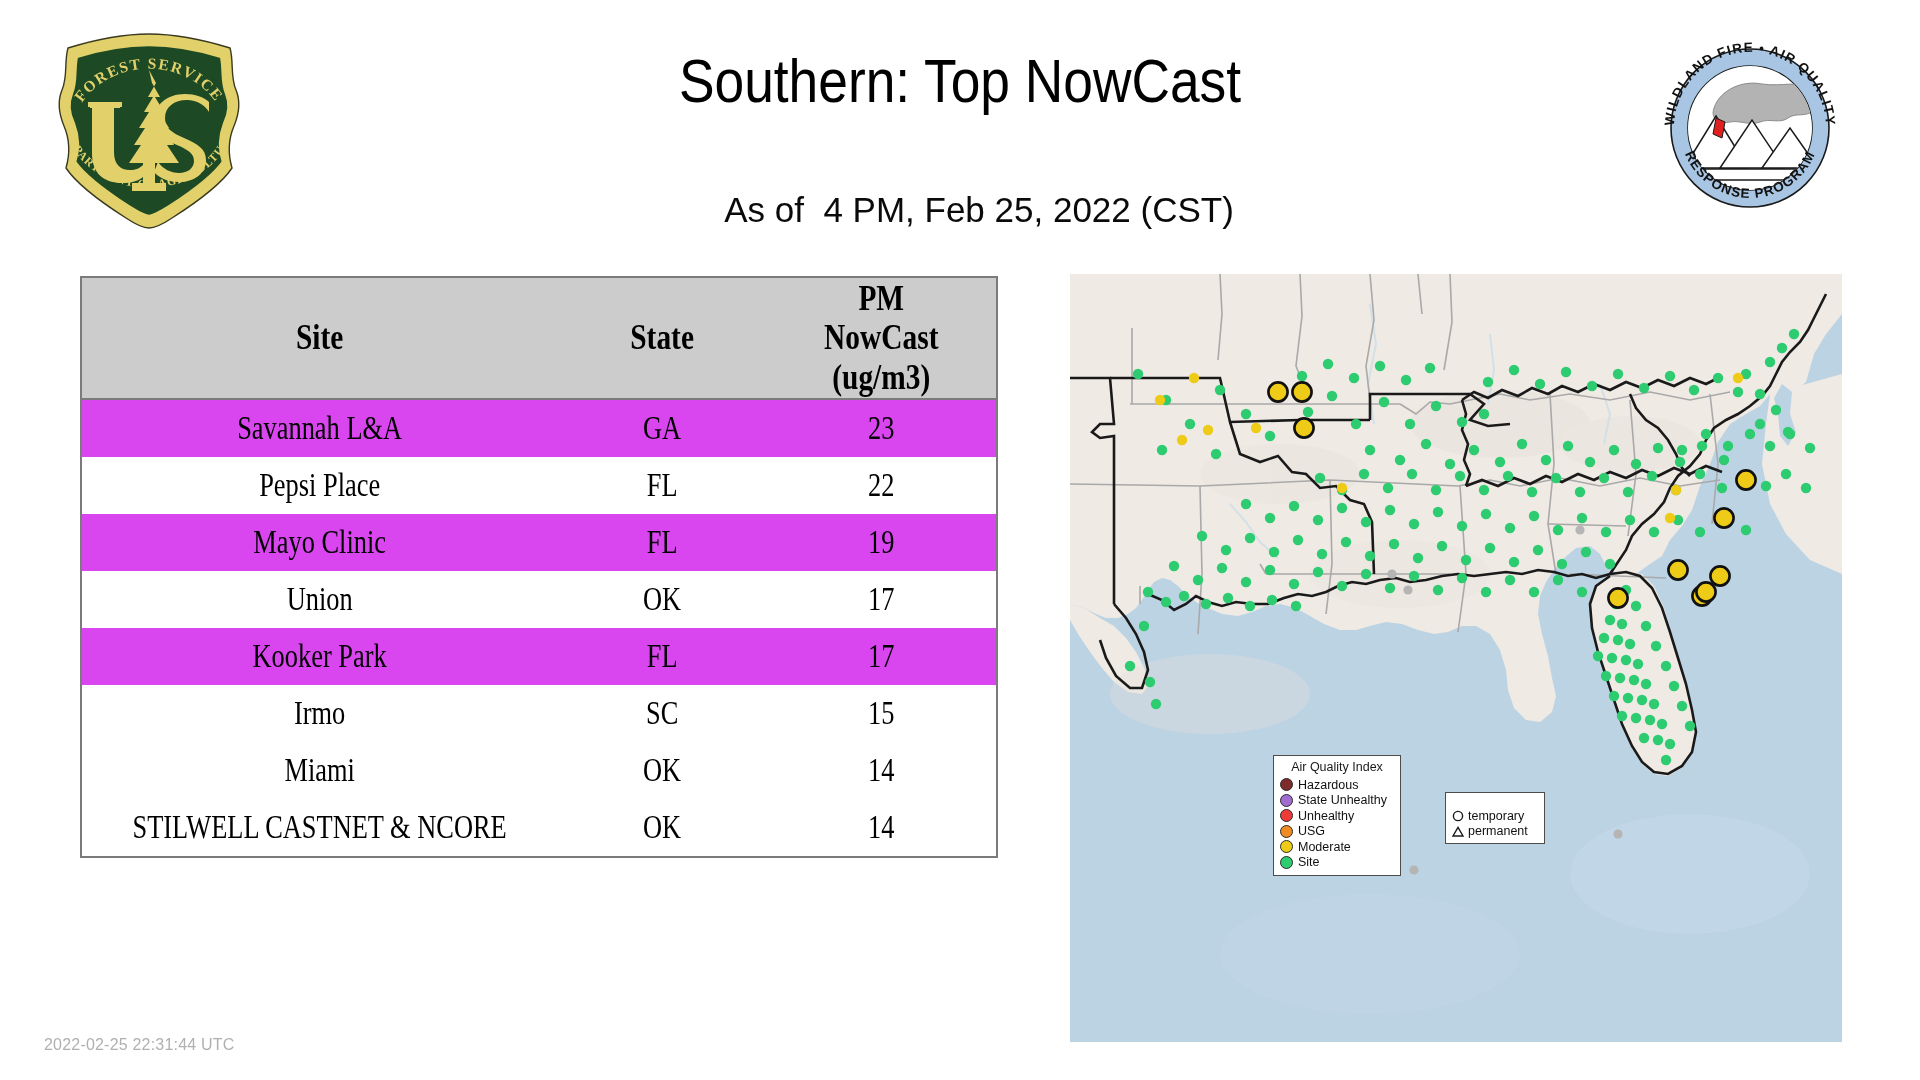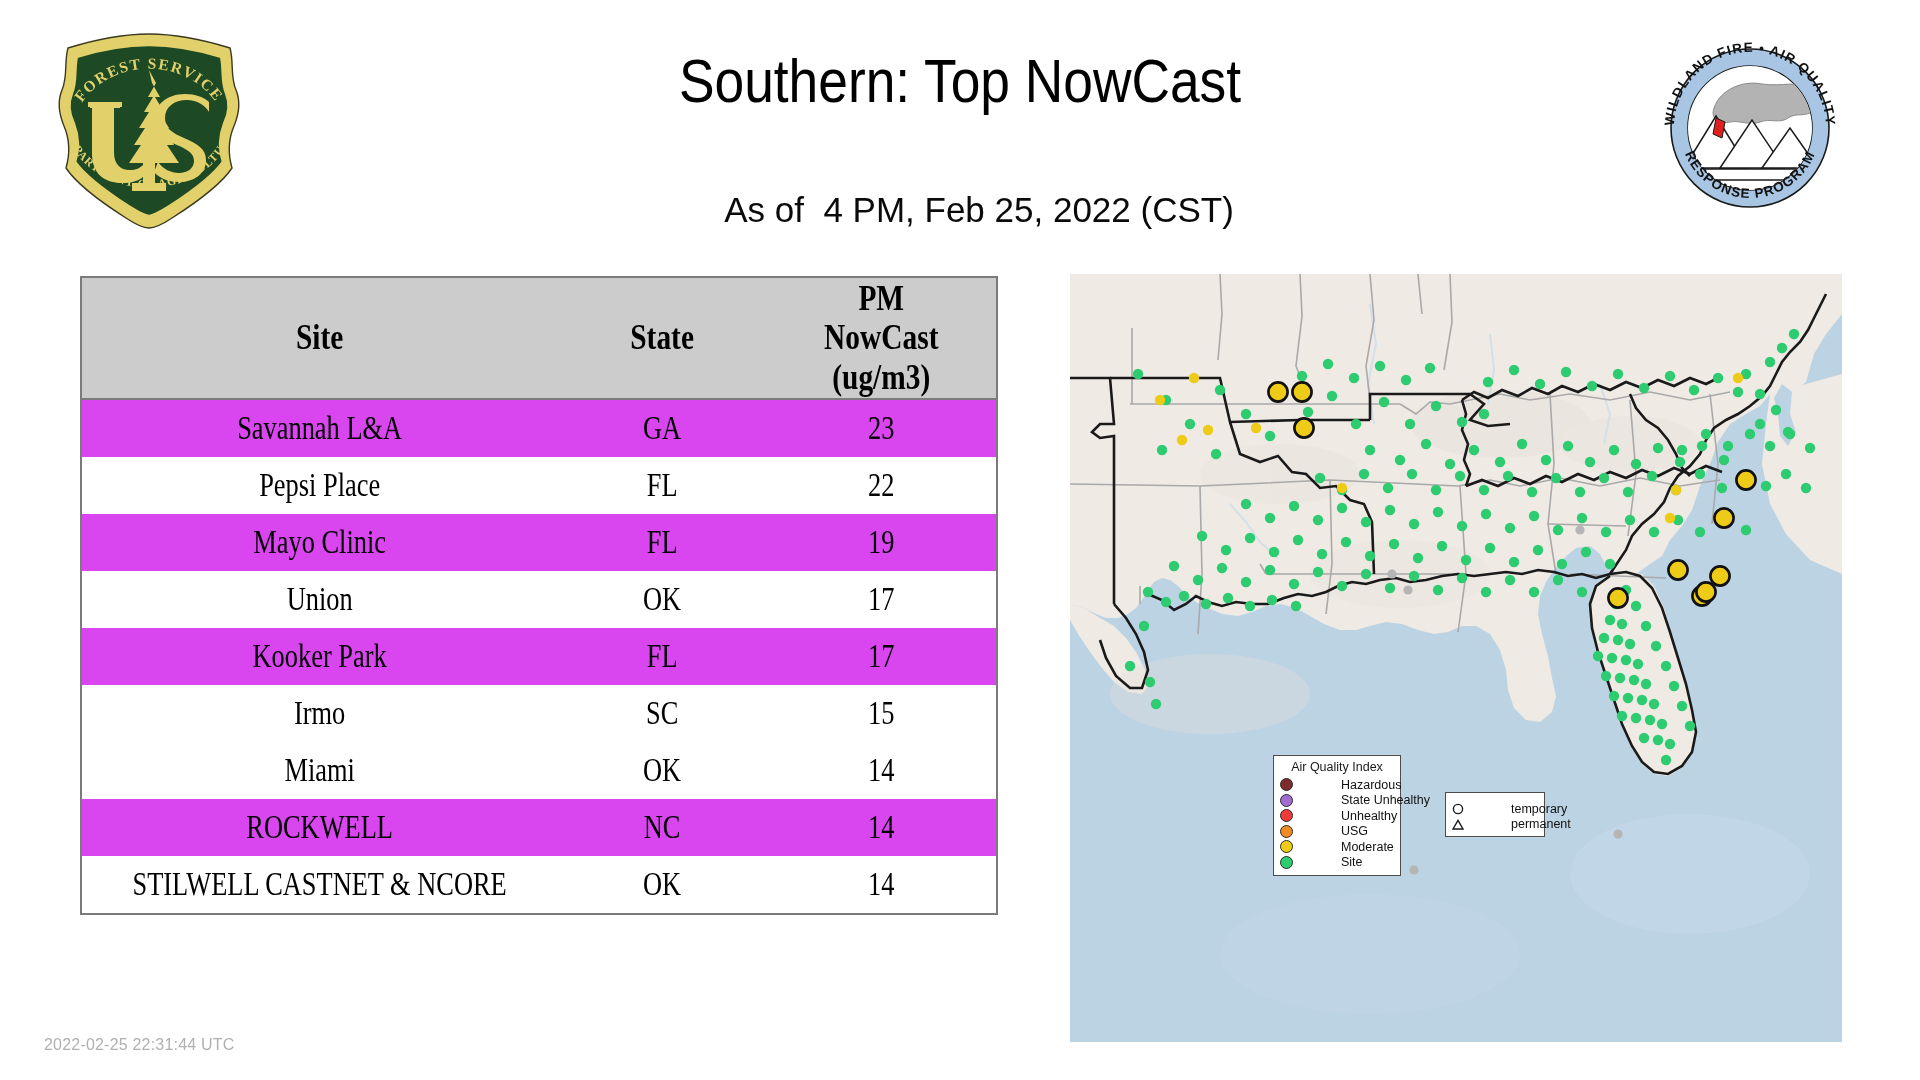--- a/index.html
+++ b/index.html
@@ -66,25 +66,25 @@
   #aqi-legend .legend-title{
     font-size:12.5px;color:#1a1a1a;text-align:center;margin-bottom:3px;
     font-family:"Liberation Sans",sans-serif;
   }
   .legend-row{display:flex;align-items:center;height:15.5px;}
   .legend-dot{
     width:11px;height:11px;border-radius:50%;
     border:1.3px solid #2b2b2b;margin-right:5px;flex:0 0 auto;
   }
   .legend-label{font-size:12.5px;color:#111;line-height:1;
-    font-family:"Liberation Sans",sans-serif;white-space:nowrap;margin-left:43px;}
+    font-family:"Liberation Sans",sans-serif;white-space:nowrap;}
   #shape-legend{
     position:absolute;left:375px;top:518px;width:100px;
     background:#ffffff;border:1.5px solid #4c4c4c;
-    padding:9px 5px 4px 5px;box-sizing:border-box;
+    padding:16px 5px 4px 5px;box-sizing:border-box;
   }
   .shape-row{display:flex;align-items:center;height:15px;}
   .shape-glyph{width:14px;height:14px;margin-right:3px;flex:0 0 auto;}
   
   #footer-timestamp{
     position:absolute;left:44px;top:1036px;
     font-size:16px;color:#b0b0b0;letter-spacing:0.2px;
     font-family:"Liberation Sans",sans-serif;
   }
 </style>
@@ -240,25 +240,20 @@
           <td class="col-pm">17</td>
         </tr>
         <tr class="even">
           <td class="col-site">Irmo</td>
           <td class="col-state">SC</td>
           <td class="col-pm">15</td>
         </tr>
         <tr class="even">
           <td class="col-site">Miami</td>
           <td class="col-state">OK</td>
-          <td class="col-pm">14</td>
-        </tr>
-        <tr class="odd">
-          <td class="col-site">ROCKWELL</td>
-          <td class="col-state">NC</td>
           <td class="col-pm">14</td>
         </tr>
         <tr class="even">
           <td class="col-site">STILWELL CASTNET &amp; NCORE</td>
           <td class="col-state">OK</td>
           <td class="col-pm">14</td>
         </tr>
       </tbody>
   </table>
 </div>

